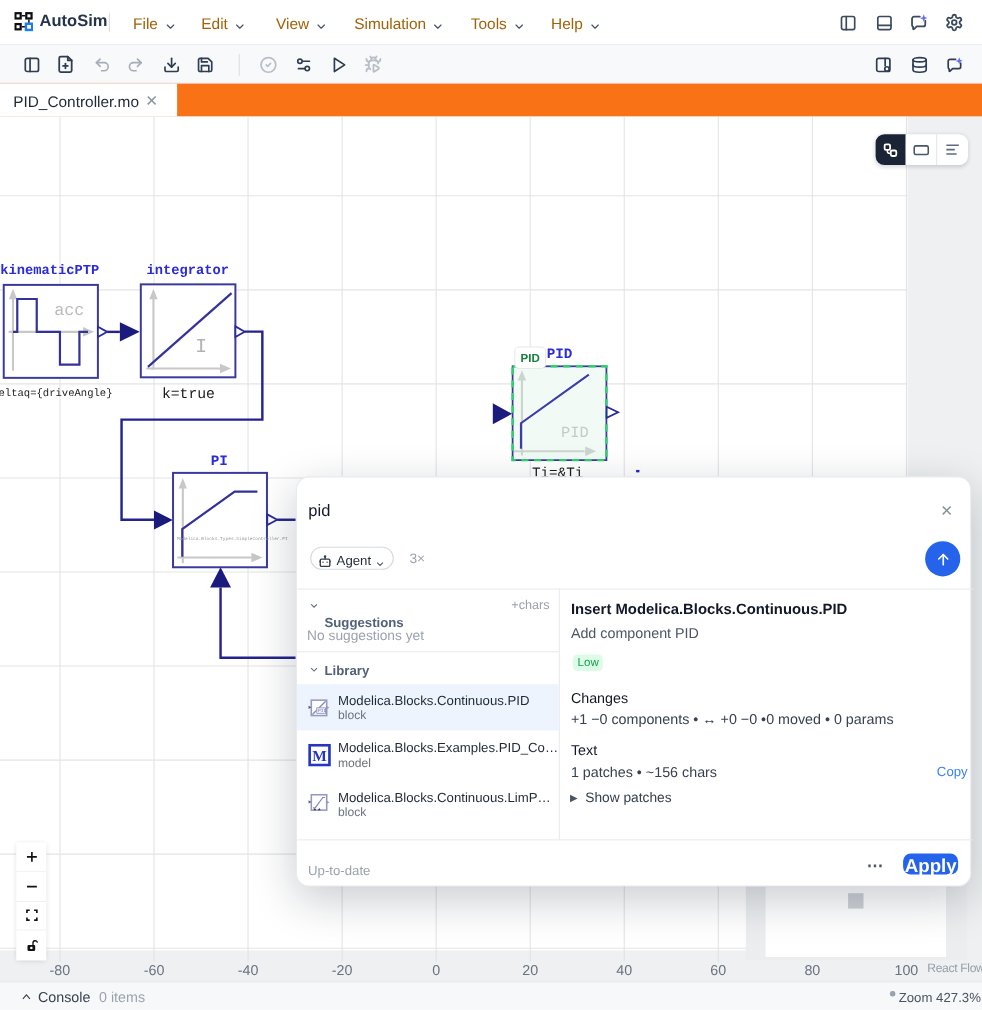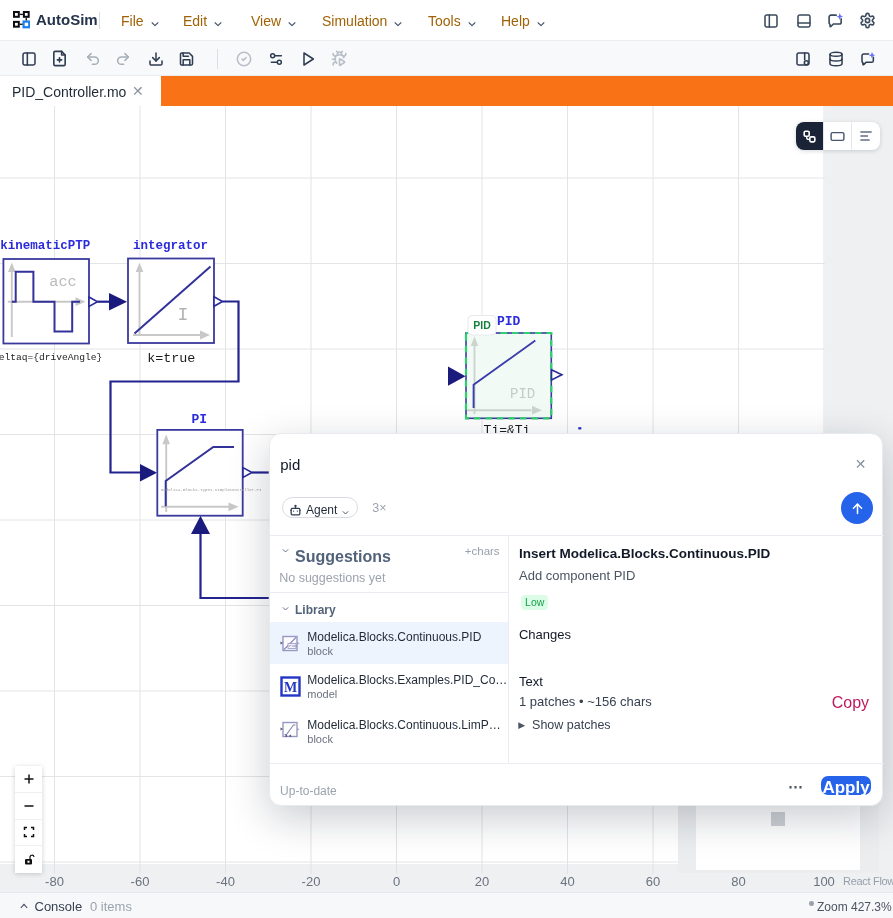--- a/index.html
+++ b/index.html
@@ -365,21 +365,21 @@
         <svg width="15" height="15" viewBox="0 0 24 24" fill="none" stroke="#fff" stroke-width="2.4" stroke-linecap="round" stroke-linejoin="round">
             <line x1="12" y1="20" x2="12" y2="5"></line>
             <polyline points="5.5 11.5 12 5 18.5 11.5"></polyline>
           </svg>
       </div>
       <div class="abs" style="left:0;top:100.5px;width:614.8px;height:1px;background:#e9ecf0"></div>
       <div class="abs" style="left:238.3px;top:100.5px;width:1px;height:228.5px;background:#e9ecf0"></div>
       <svg class="abs" style="left:10.9px;top:112.2px" width="9" height="9" viewBox="0 0 24 24" fill="none" stroke="#5a6a80" stroke-width="2.5">
           <path d="M5 9l7 7 7-7"></path>
         </svg>
-      <span class="txt" style="left:25.3px;top:114px;font-size:16px;font-weight:600;color:#52627a">Suggestions</span>
+      <span class="txt" style="left:25.3px;top:125px;font-size:12px;font-weight:600;color:#52627a">Suggestions</span>
       <span class="txt" style="left:195.1px;top:111.4px;font-size:11.5px;color:#98a1ad">+chars</span>
       <span class="txt" style="left:9.5px;top:137px;font-size:12.5px;color:#9ca3af">No suggestions yet</span>
       <div class="abs" style="left:0;top:158px;width:238.3px;height:1px;background:#e9ecf0"></div>
       <svg class="abs" style="left:10.9px;top:170.2px" width="9" height="9" viewBox="0 0 24 24" fill="none" stroke="#5a6a80" stroke-width="2.5">
           <path d="M5 9l7 7 7-7"></path>
         </svg>
       <span class="txt" style="left:25.3px;top:168.6px;font-size:12px;font-weight:600;color:#52627a">Library</span>
       <div class="abs" style="left:0;top:188px;width:238.3px;height:42px;background:#edf4fd"></div>
       <svg class="abs" style="left:10.7px;top:200.3px" width="20" height="19" viewBox="0 0 20 19">
         <rect x="3" y="2.5" width="14" height="14" fill="#fdfdfe" stroke="#9797c4" stroke-width="1.4"></rect>
@@ -404,23 +404,24 @@
           <polygon points="9,16.5 11.5,16.5 10.2,14.5" fill="#333355"></polygon>
         <polygon points="0.5,7.5 3,9 0.5,10.5" fill="#555577"></polygon>
           <polygon points="17.2,8 19.5,9.3 17.2,10.6" fill="#9797c4"></polygon>
       </svg>
       <span class="txt" style="left:37.6px;top:284px;font-size:12px;color:#1f2937">Modelica.Blocks.Continuous.LimP…</span>
       <span class="txt" style="left:37.6px;top:299px;font-size:11px;color:#6b7280">block</span>
       <span class="txt" style="left:249.3px;top:112.3px;font-size:13.5px;font-weight:bold;color:#111827">Insert Modelica.Blocks.Continuous.PID</span>
       <span class="txt" style="left:249.3px;top:134.2px;font-size:13px;color:#4b5563">Add component PID</span>
       <div class="abs" style="left:251.5px;top:160.7px;width:27px;height:15.5px;background:#dcfce7;border-radius:4px;text-align:center;font-size:10.5px;line-height:15.5px;color:#16a34a">Low</div>
       <span class="txt" style="left:249.3px;top:192.8px;font-size:13px;font-weight:normal;color:#111827">Changes</span>
+      <span class="txt" style="left:249.3px;top:212.4px;font-size:13px;color:#374151">+1 −0 components • ↔ +0 −0 •0 moved • 0 params</span>
       <span class="txt" style="left:249.3px;top:239.8px;font-size:13px;font-weight:normal;color:#111827">Text</span>
       <span class="txt" style="left:249.3px;top:260.3px;font-size:13px;color:#374151">1 patches • ~156 chars</span>
-      <span class="txt" style="left:562px;top:260.3px;font-size:16px;color:#be185d">Copy</span>
+      <span class="txt" style="left:582px;top:260.3px;font-size:12px;color:#3b82f6">Copy</span>
       <span class="txt" style="left:248.5px;top:284.2px;font-size:12.5px;color:#374151"><span style="font-size:9px;color:#4b5563;vertical-align:1px">▶</span>&nbsp; Show patches</span>
       <div class="abs" style="left:0;top:329px;width:614.8px;height:1px;background:#e9ecf0"></div>
       <span class="txt" style="left:10.4px;top:349.6px;font-size:12px;color:#9aa3ad">Up-to-date</span>
       <span class="txt" style="left:518.2px;top:344px;font-size:15px;font-weight:bold;color:#4b5563;letter-spacing:1px">⋯</span>
       <div class="abs" style="left:551.8px;top:341.7px;width:49.2px;height:19px;background:#2563eb;border-radius:7px;text-align:center;font-size:17px;font-weight:bold;line-height:24.6px;color:#fff">Apply</div>
     </div>
   </div>
   <div id="statusbar">
     <svg class="abs" style="left:19px;top:9px" width="10" height="8" viewBox="0 0 24 20" fill="none" stroke="#374151" stroke-width="2.6">
         <path d="M4 15l8-9 8 9"></path>

